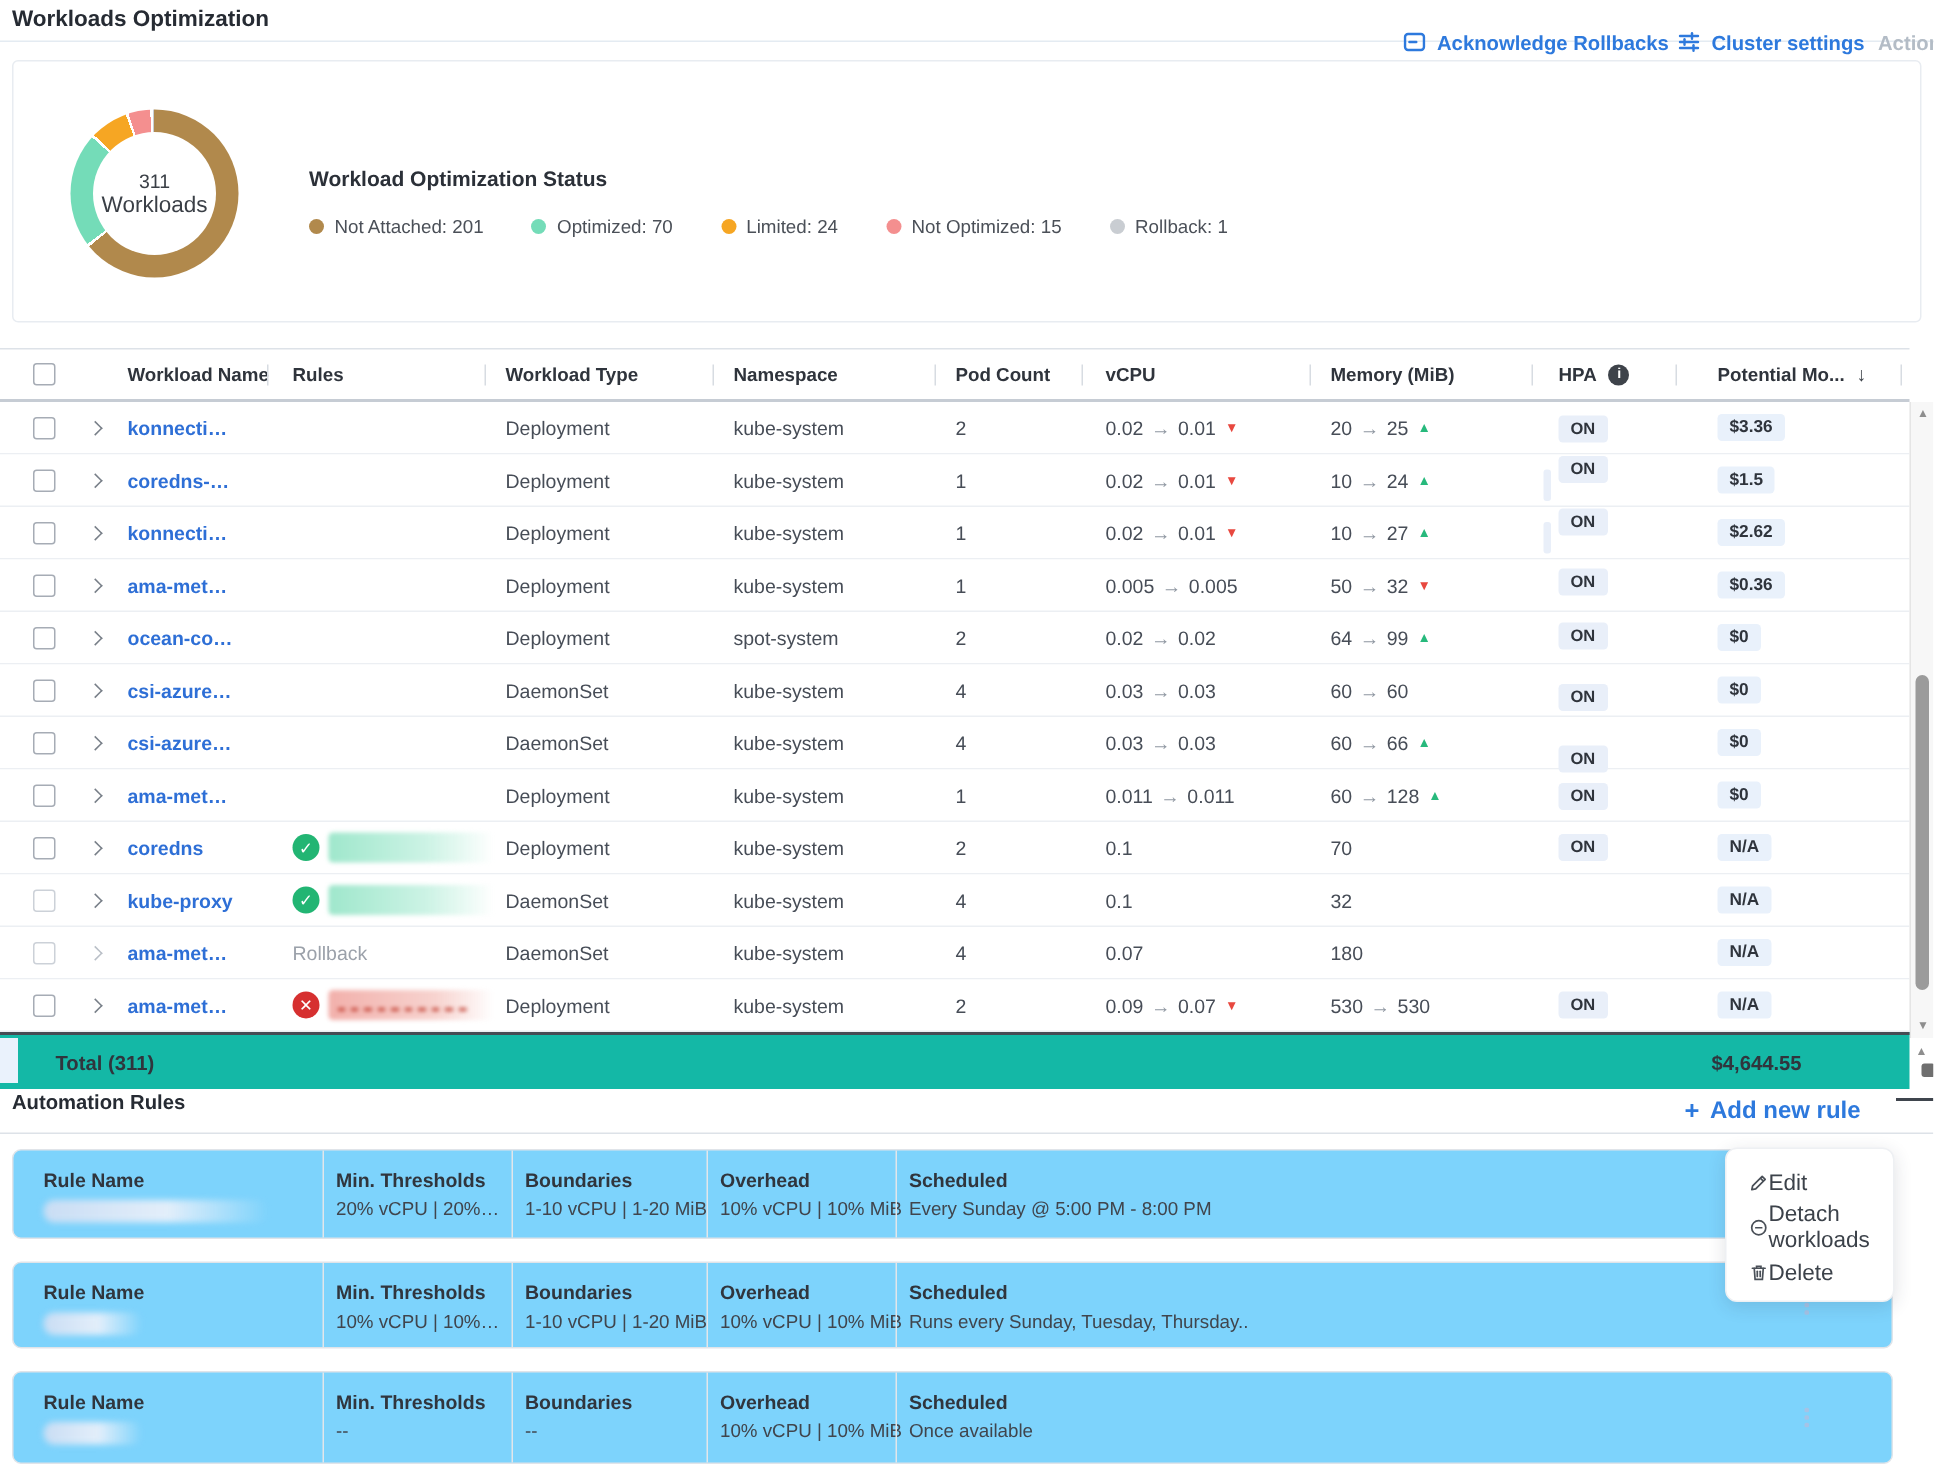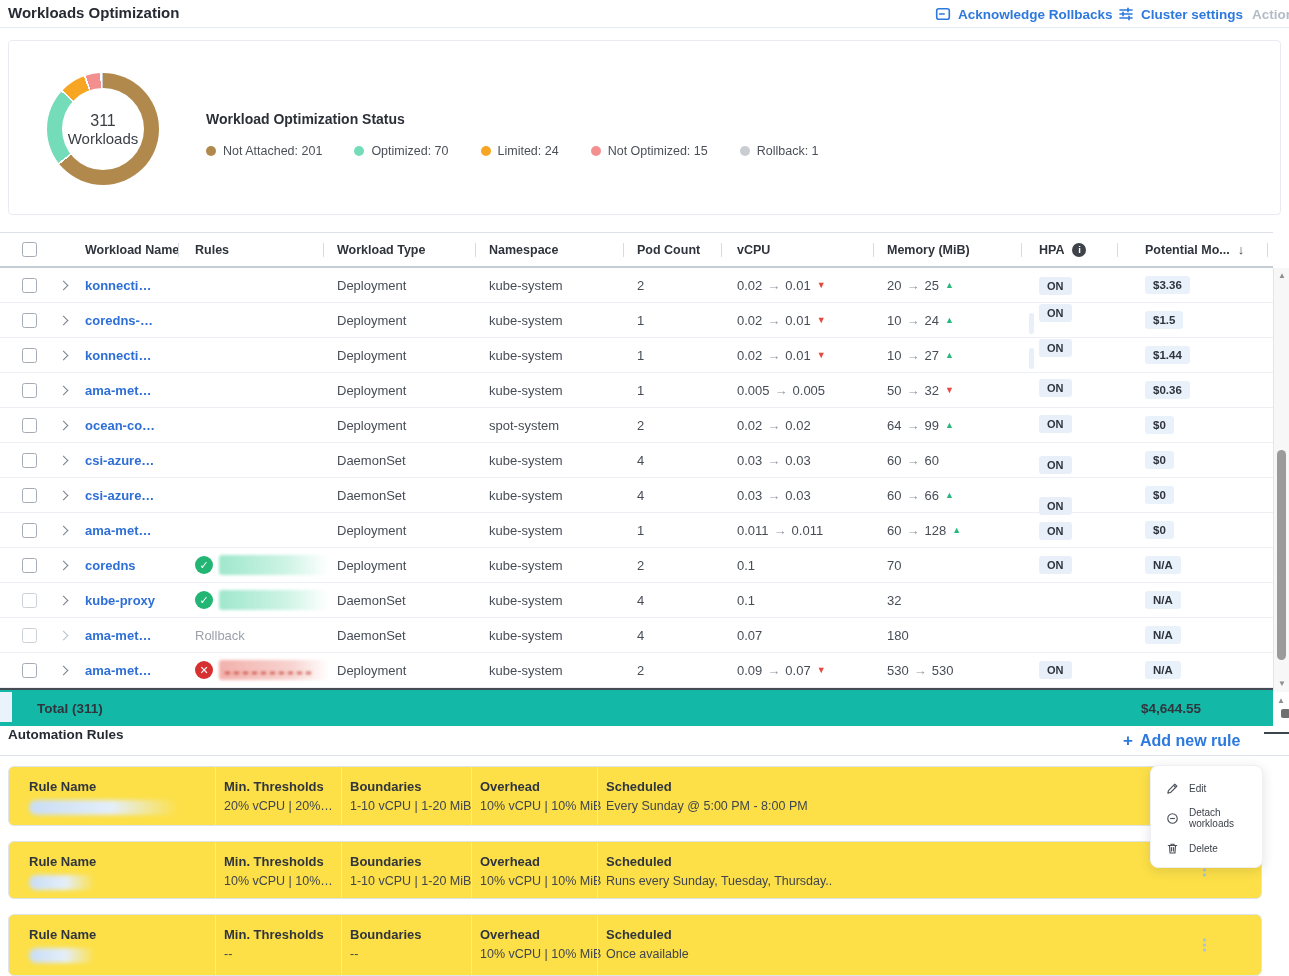--- a/index.html
+++ b/index.html
@@ -3,39 +3,39 @@
 <meta charset="utf-8">
 <style>
   * { margin:0; padding:0; box-sizing:border-box; }
   html,body { background:#fff; }
   body { font-family:"Liberation Sans","DejaVu Sans",sans-serif; color:#474d57; }
   #app { position:relative; width:1289px; height:976px; overflow:hidden; background:#fff; }
 
   
   .topbar { position:absolute; left:0; top:0; width:1289px; height:28px; border-bottom:1px solid #e4ebf2; background:#fff; }
   .page-title { position:absolute; left:8px; top:4px; font-size:15px; font-weight:bold; color:#262b33; }
-  .top-action { position:absolute; top:0; height:28px; display:flex; align-items:center; gap:7px;
+  .top-action { position:absolute; top:14px; height:28px; display:flex; align-items:center; gap:7px;
                 font-size:13.5px; font-weight:bold; color:#2d79dd; cursor:pointer; background:none; border:none; white-space:nowrap; }
   .top-action.ack { left:935px; }
   .top-action.cluster { left:1118px; }
   .top-action.disabled { left:1252px; color:#b3bcc6; cursor:default; }
   .top-action svg { display:block; }
 
   
   .summary-card { position:absolute; left:8px; top:40px; width:1273px; height:175px; border:1px solid #e8ecf1; border-radius:4px; background:#fff; }
   .donut { position:absolute; left:38px; top:32px; width:112px; height:112px; border-radius:50%;
            background:conic-gradient(from 0deg,
              #b1894c 0deg 231deg, #fff 231deg 233deg,
              #74dcb8 233deg 312deg, #fff 312deg 314deg,
              #f6a623 314deg 340deg, #fff 340deg 342deg,
              #f48f8f 342deg 357deg, #fff 357deg 359deg,
              #c9cdd2 359deg 360deg); }
   .donut::after { content:""; position:absolute; inset:15px; background:#fff; border-radius:50%; }
   .donut-center { position:absolute; inset:0; z-index:2; display:flex; flex-direction:column; align-items:center; justify-content:center; }
-  .donut-center .num { font-size:16px; color:#3a3f46; }
+  .donut-center .num { font-size:13px; color:#3a3f46; }
   .donut-center .lbl { font-size:15px; color:#3a3f46; }
   .status-block { position:absolute; left:197px; top:70px; }
   .status-title { font-size:14px; font-weight:bold; color:#2b3038; }
   .legend { display:flex; align-items:center; gap:32px; margin-top:17px; }
   .legend-item { display:flex; align-items:center; gap:7px; font-size:12.5px; color:#4b5058; white-space:nowrap; }
   .legend-dot { width:10px; height:10px; border-radius:50%; flex:none; }
 
   
   .thead { position:absolute; left:0; top:232px; width:1273px; height:36px; display:flex; align-items:center;
            border-top:1px solid #dde2e8; border-bottom:2px solid #c6ccd4; background:#fff;
@@ -121,21 +121,21 @@
   .total-label { margin-left:37px; font-size:13.5px; font-weight:bold; color:#30353d; }
   .total-value { position:absolute; left:1141px; font-size:13.5px; font-weight:bold; color:#30353d; }
 
   
   .auto-heading { position:absolute; left:8px; top:727px; font-size:13.5px; font-weight:bold; color:#262b33; }
   .auto-divider { position:absolute; left:0; top:755px; width:1289px; height:1px; background:#dde2e8; }
   .add-rule-btn { position:absolute; left:1123px; top:731px; display:flex; align-items:center; gap:7px; background:none; border:none;
                   color:#2d79dd; font-size:16px; font-weight:bold; cursor:pointer; font-family:inherit; }
   .plus-icon::before { content:"+"; font-size:17px; font-weight:bold; }
 
-  .rule-card { position:absolute; left:8px; width:1254px; border:1px solid #e0e4e9; border-radius:6px; background:#fde047; display:flex; }
+  .rule-card { position:absolute; left:8px; width:1254px; border:1px solid #e0e4e9; border-radius:6px; background:#7dd3fc; display:flex; }
   .rule-card.card1 { top:766px; height:60px; }
   .rule-card.card2 { top:841px; height:58px; }
   .rule-card.card3 { top:914px; height:62px; }
   .rc-col { flex:none; padding:12px 8px 0 8px; }
   .rc-col.name { width:206px; padding-left:20px; }
   .rc-col.min { width:126px; }
   .rc-col.bound { width:130px; }
   .rc-col.over { width:126px; }
   .rc-col.sched { flex:1; }
   .rc-col + .rc-col { border-left:1px solid #e2e6ea; }
@@ -144,21 +144,21 @@
   .name-blur { height:15px; border-radius:7px; margin-top:6px; filter:blur(2px);
                background:linear-gradient(90deg,#c9ddf4 0%,#e3eefa 55%,rgba(255,255,255,0) 100%); }
   .name-blur.wide { width:150px; }
   .name-blur.narrow { width:66px; }
   .kebab { position:absolute; right:52px; top:50%; transform:translateY(-50%); display:flex; flex-direction:column; gap:2px; cursor:pointer; padding:3px; }
   .kebab i { width:3px; height:3px; background:#a5c3e6; border-radius:1px; }
 
   
   .popover { position:absolute; left:1150px; top:765px; width:113px; height:103px; background:#fff; border:1px solid #eef0f3;
              border-radius:8px; box-shadow:0 3px 12px rgba(40,50,70,.14); z-index:10; padding:7px 0; }
-  .menu-item { display:flex; align-items:center; gap:10px; height:30px; padding-left:15px; font-size:10px; color:#3c424a; cursor:pointer; }
+  .menu-item { display:flex; align-items:center; gap:0; height:30px; padding-left:15px; font-size:15px; color:#3c424a; cursor:pointer; }
   .menu-item svg { display:block; flex:none; }
 </style>
 </head>
 <body>
 
 <div id="app">
 
   <div class="topbar">
     <div class="page-title">Workloads Optimization</div>
     <button class="top-action ack">
@@ -337,21 +337,21 @@
       <div class="cell c-mem">
           <span>10</span>
           <span class="arrow-icon"></span>
           <span>27</span>
           <span class="trend up"></span>
         </div>
       <div class="cell c-hpa">
           <span class="hpa-badge">ON</span>
         </div>
       <div class="cell c-sav">
-          <span class="sav-badge">$1.44</span>
+          <span class="sav-badge">$2.62</span>
         </div>
     </div>
 
     <div class="trow">
       <div class="cell c-check">
           <span class="checkbox"></span>
         </div>
       <div class="cell c-chev">
           <span class="chevron"></span>
         </div>

